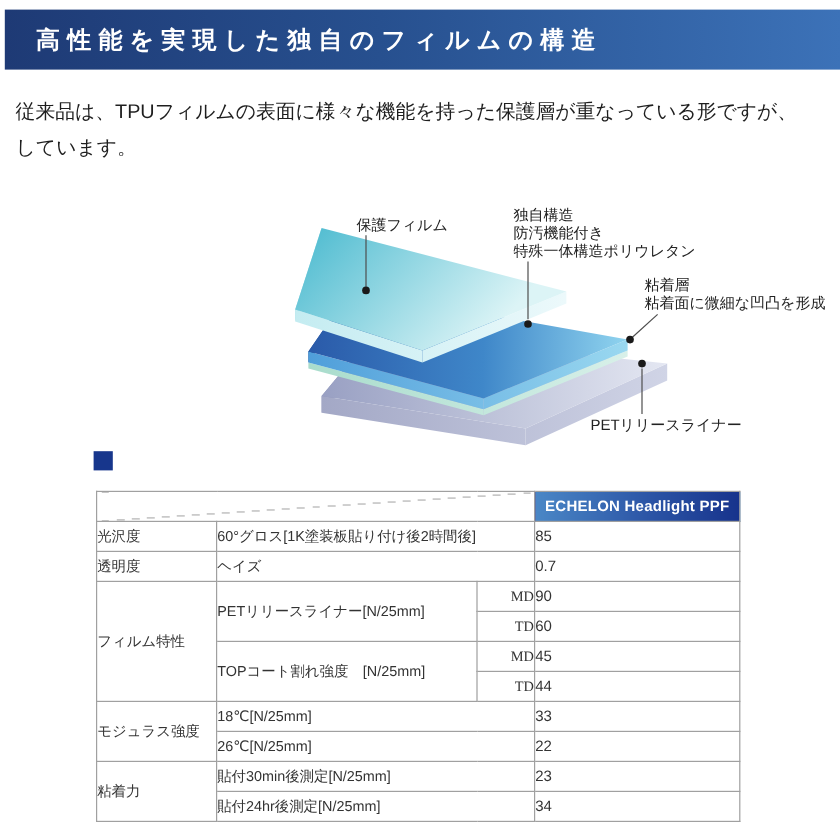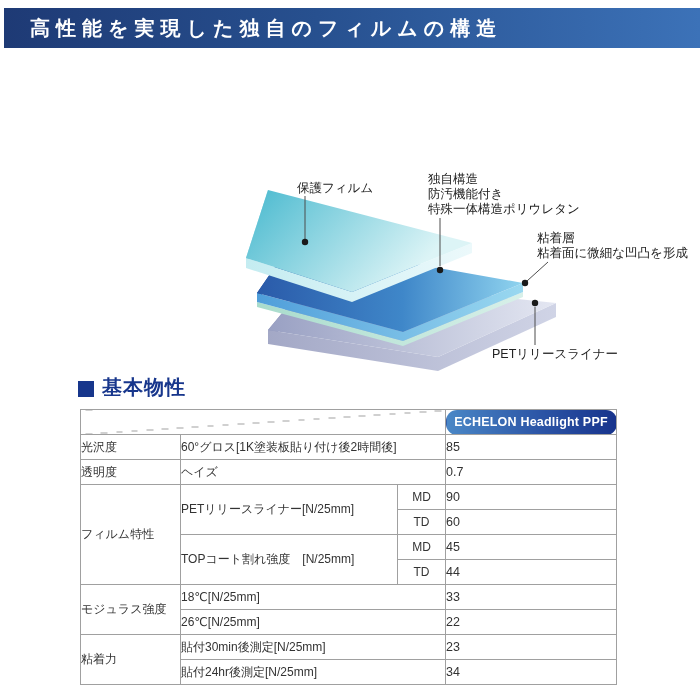--- a/index.html
+++ b/index.html
@@ -3,21 +3,21 @@
 <meta charset="utf-8">
 <style>
   html,body{margin:0;padding:0;}
   body{
     width:700px;height:700px;position:relative;background:#ffffff;
     font-family:"Liberation Sans","DejaVu Sans",sans-serif;
     color:#1f1f1f;overflow:hidden;
   }
   
   .banner{
-    position:absolute;left:4px;right:0;top:8px;height:40px;
+    position:absolute;left:4px;right:0;top:8px;height:50px;
     background:linear-gradient(90deg,#1e3a75 0%,#27508f 45%,#3c72b8 100%);
     display:flex;align-items:center;padding-left:26px;box-sizing:border-box;
   }
   .banner-title{
     color:#ffffff;font-size:20px;font-weight:bold;letter-spacing:6px;white-space:nowrap;
   }
   
   .intro{position:absolute;left:13px;top:78px;}
   .intro-line{font-size:16.5px;line-height:30px;font-weight:500;color:#1e1e1e;white-space:nowrap;}
   
@@ -35,35 +35,36 @@
   table.spec tr{height:25px;}
   tr.head-row{height:30px;}
   td.diag{
     border-right:none;
     background:linear-gradient(to bottom right,#ffffff 49.55%,#a0a0a0 49.55%,#a0a0a0 50.45%,#ffffff 50.45%);
   }
   td.blue-head{
     background:linear-gradient(90deg,#4a87c6 0%,#2c55a6 55%,#17338c 100%);
     color:#ffffff;font-weight:bold;text-align:center;font-size:12.5px;border-left:none;
     letter-spacing:.2px;
-    border-radius:11px;
   }
   td.cat{padding-left:12px;white-space:nowrap;}
   td.prop{padding-left:14px;white-space:nowrap;}
-  td.dir{text-align:center;}
+  td.dir{text-align:right;font-family:Liberation Serif, serif;}
   td.val{font-size:12.5px;}
 </style>
 </head>
 <body>
 
 <div class="banner">
   <div class="banner-title">高性能を実現した独自のフィルムの構造</div>
 </div>
 
 <div class="intro">
+  <div class="intro-line">従来品は、TPUフィルムの表面に様々な機能を持った保護層が重なっている形ですが、</div>
+  <div class="intro-line">しています。</div>
 </div>
 
 <div class="diagram">
   <svg width="700" height="215" viewBox="0 0 700 215">
     <defs>
       <linearGradient id="grayTop" gradientUnits="userSpaceOnUse" x1="268" y1="150" x2="556" y2="140">
         <stop offset="0" stop-color="#99a0c3"></stop>
           <stop offset="0.5" stop-color="#bfc4da"></stop>
           <stop offset="1" stop-color="#e4e7f2"></stop>
       </linearGradient>
@@ -135,21 +136,20 @@
     <text class="dg-label" x="428" y="33">防汚機能付き</text>
     <text class="dg-label" x="428" y="48">特殊一体構造ポリウレタン</text>
     <text class="dg-label" x="537" y="77">粘着層</text>
     <text class="dg-label" x="537" y="92">粘着面に微細な凹凸を形成</text>
     <text class="dg-label" x="492" y="193">PETリリースライナー</text>
   </svg>
 </div>
 
 <div class="section-title">
   <span class="section-square"></span>
-  <span class="section-text">基本物性</span>
 </div>
 
 <div class="table-wrap">
   <table class="spec">
     <colgroup>
         <col style="width:100px">
         <col style="width:217px">
         <col style="width:48px">
         <col style="width:171px">
       </colgroup>

